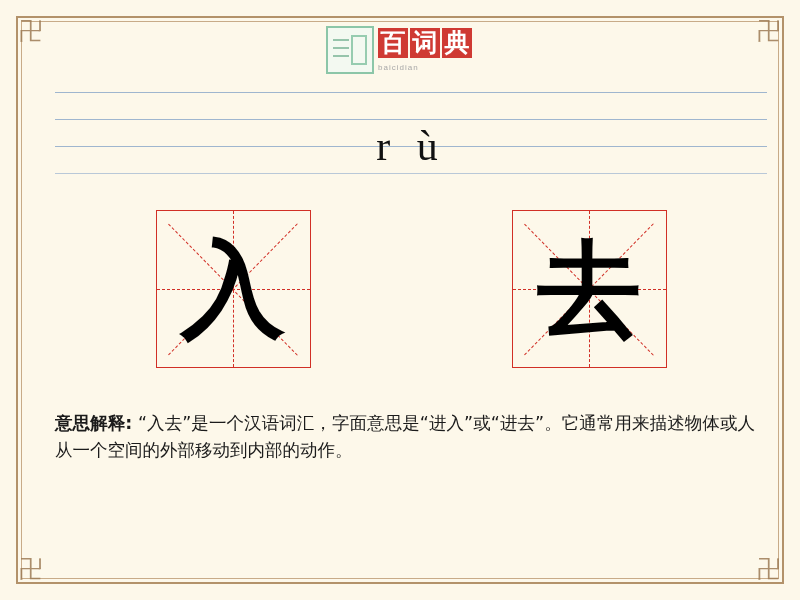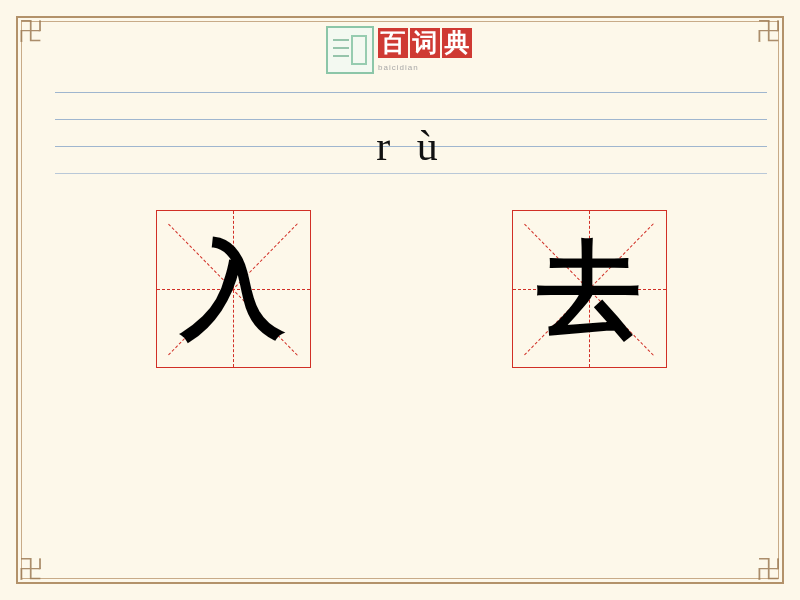--- a/index.html
+++ b/index.html
@@ -308,14 +308,18 @@
       <div class="tianzi">
         <div class="cross-h"></div>
         <div class="cross-v"></div>
         <div class="diag1"></div>
         <div class="diag2"></div>
         <div class="hanzi">去</div>
       </div>
     </div>
   </div>
 
+  <div class="explain">
+    <b>意思解释:</b>
+    <span>“入去”是一个汉语词汇，字面意思是“进入”或“进去”。它通常用来描述物体或人从一个空间的外部移动到内部的动作。</span>
+  </div>
 
 </div>
 
 </body></html>

